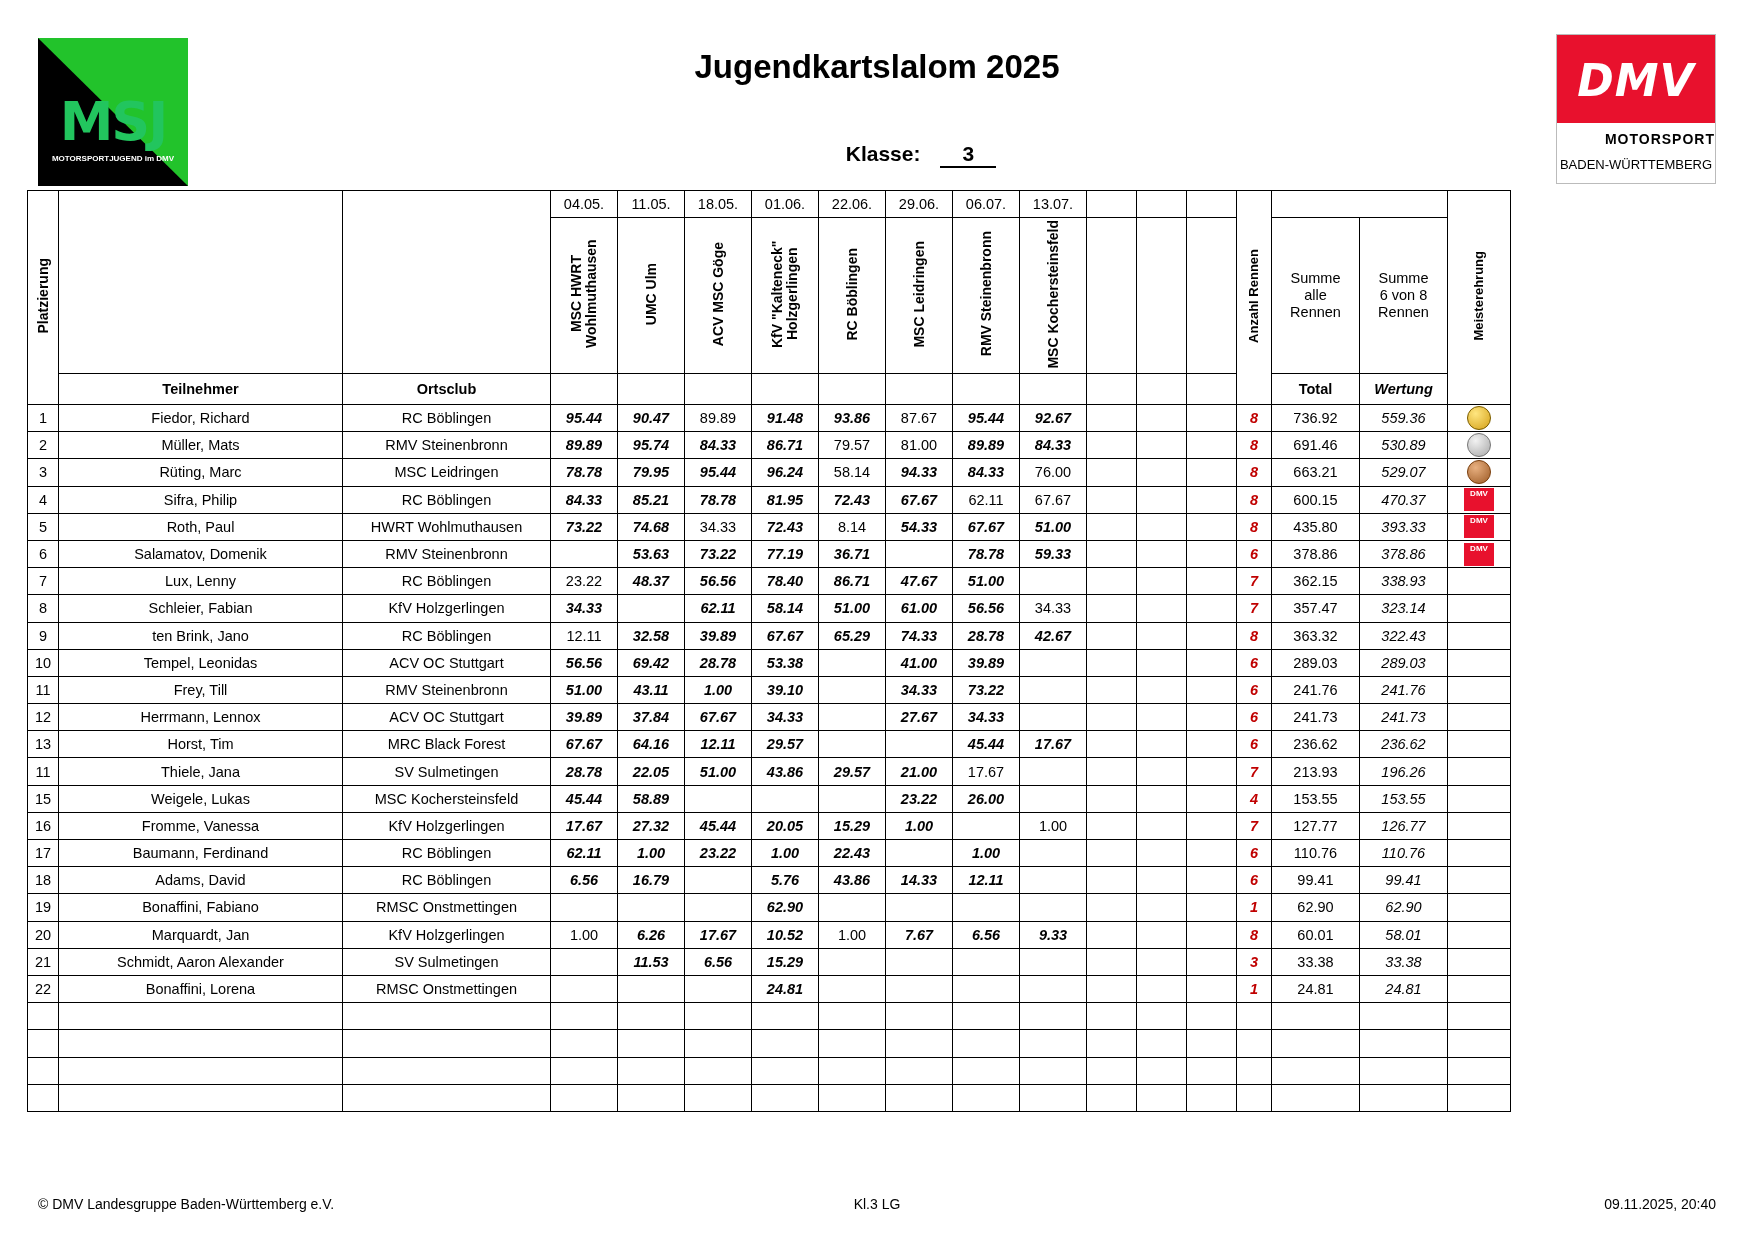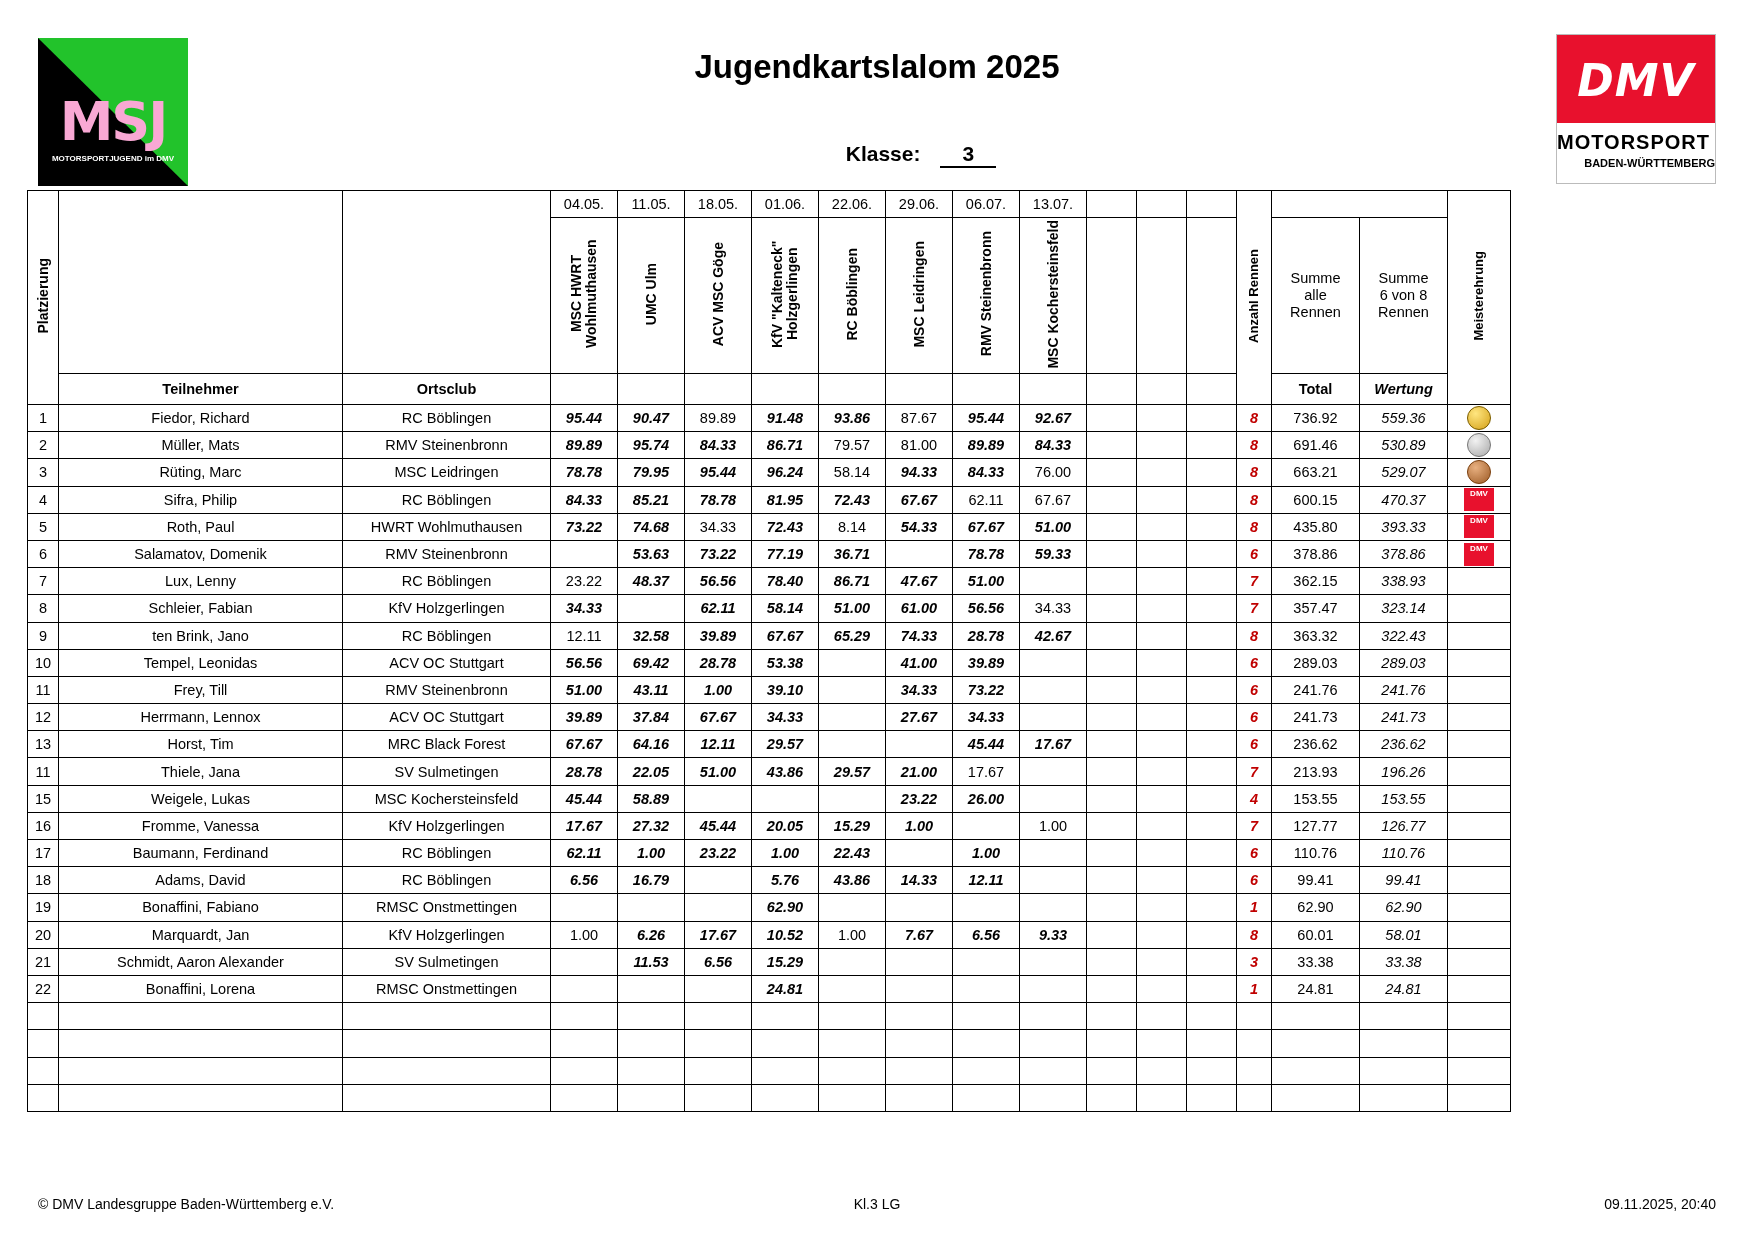--- a/index.html
+++ b/index.html
@@ -19,21 +19,21 @@
     position:absolute;left:38px;top:38px;width:150px;height:148px;
     background:#000;overflow:hidden;
   }
   .logo-msj .green{
     position:absolute;left:0;top:0;width:150px;height:148px;
     background:#22c32b;
     clip-path:polygon(100% 0,100% 100%,0 0);
   }
   .logo-msj .msj{
     position:absolute;left:0;top:52px;width:150px;text-align:center;
-    font-size:54px;font-weight:bold;color:#f9a8d4;letter-spacing:-2px;
+    font-size:54px;font-weight:bold;color:#22c55e;letter-spacing:-2px;
     font-family:"DejaVu Sans", sans-serif;
   }
   .logo-msj .msj-sub{
     position:absolute;left:0;top:116px;width:150px;text-align:center;
     font-size:8px;font-weight:bold;color:#fff;letter-spacing:0px;
   }
   .title{
     position:absolute;left:0;top:48px;width:1754px;text-align:center;
     font-size:33px;font-weight:bold;
   }
@@ -58,26 +58,26 @@
   }
   .logo-dmv .dmv-text{
     position:absolute;left:0;top:20px;width:158px;text-align:center;
     font-size:44px;font-weight:bold;color:#fff;font-style:italic;letter-spacing:1px;
     font-family:"DejaVu Sans", sans-serif;
   }
   .logo-dmv .dmv-white{
     position:absolute;left:0;top:88px;width:158px;height:60px;background:#fff;
   }
   .logo-dmv .dmv-ms{
-    position:absolute;left:0;top:96px;width:158px;text-align:left;
-    font-size:20px;font-weight:bold;color:#000;letter-spacing:1px;
+    position:absolute;left:0;top:96px;width:158px;text-align:right;
+    font-size:14px;font-weight:bold;color:#000;letter-spacing:1px;
   }
   .logo-dmv .dmv-bw{
-    position:absolute;left:0;top:122px;width:158px;text-align:right;
-    font-size:11px;font-weight:bold;color:#000;letter-spacing:0px;
+    position:absolute;left:0;top:122px;width:158px;text-align:center;
+    font-size:13px;font-weight:normal;color:#000;letter-spacing:0px;
   }
 
   
   table.grid{
     position:absolute;left:27px;top:190px;
     border-collapse:collapse;
     table-layout:fixed;
   }
   table.grid td,table.grid th{
     border:1px solid #000;

